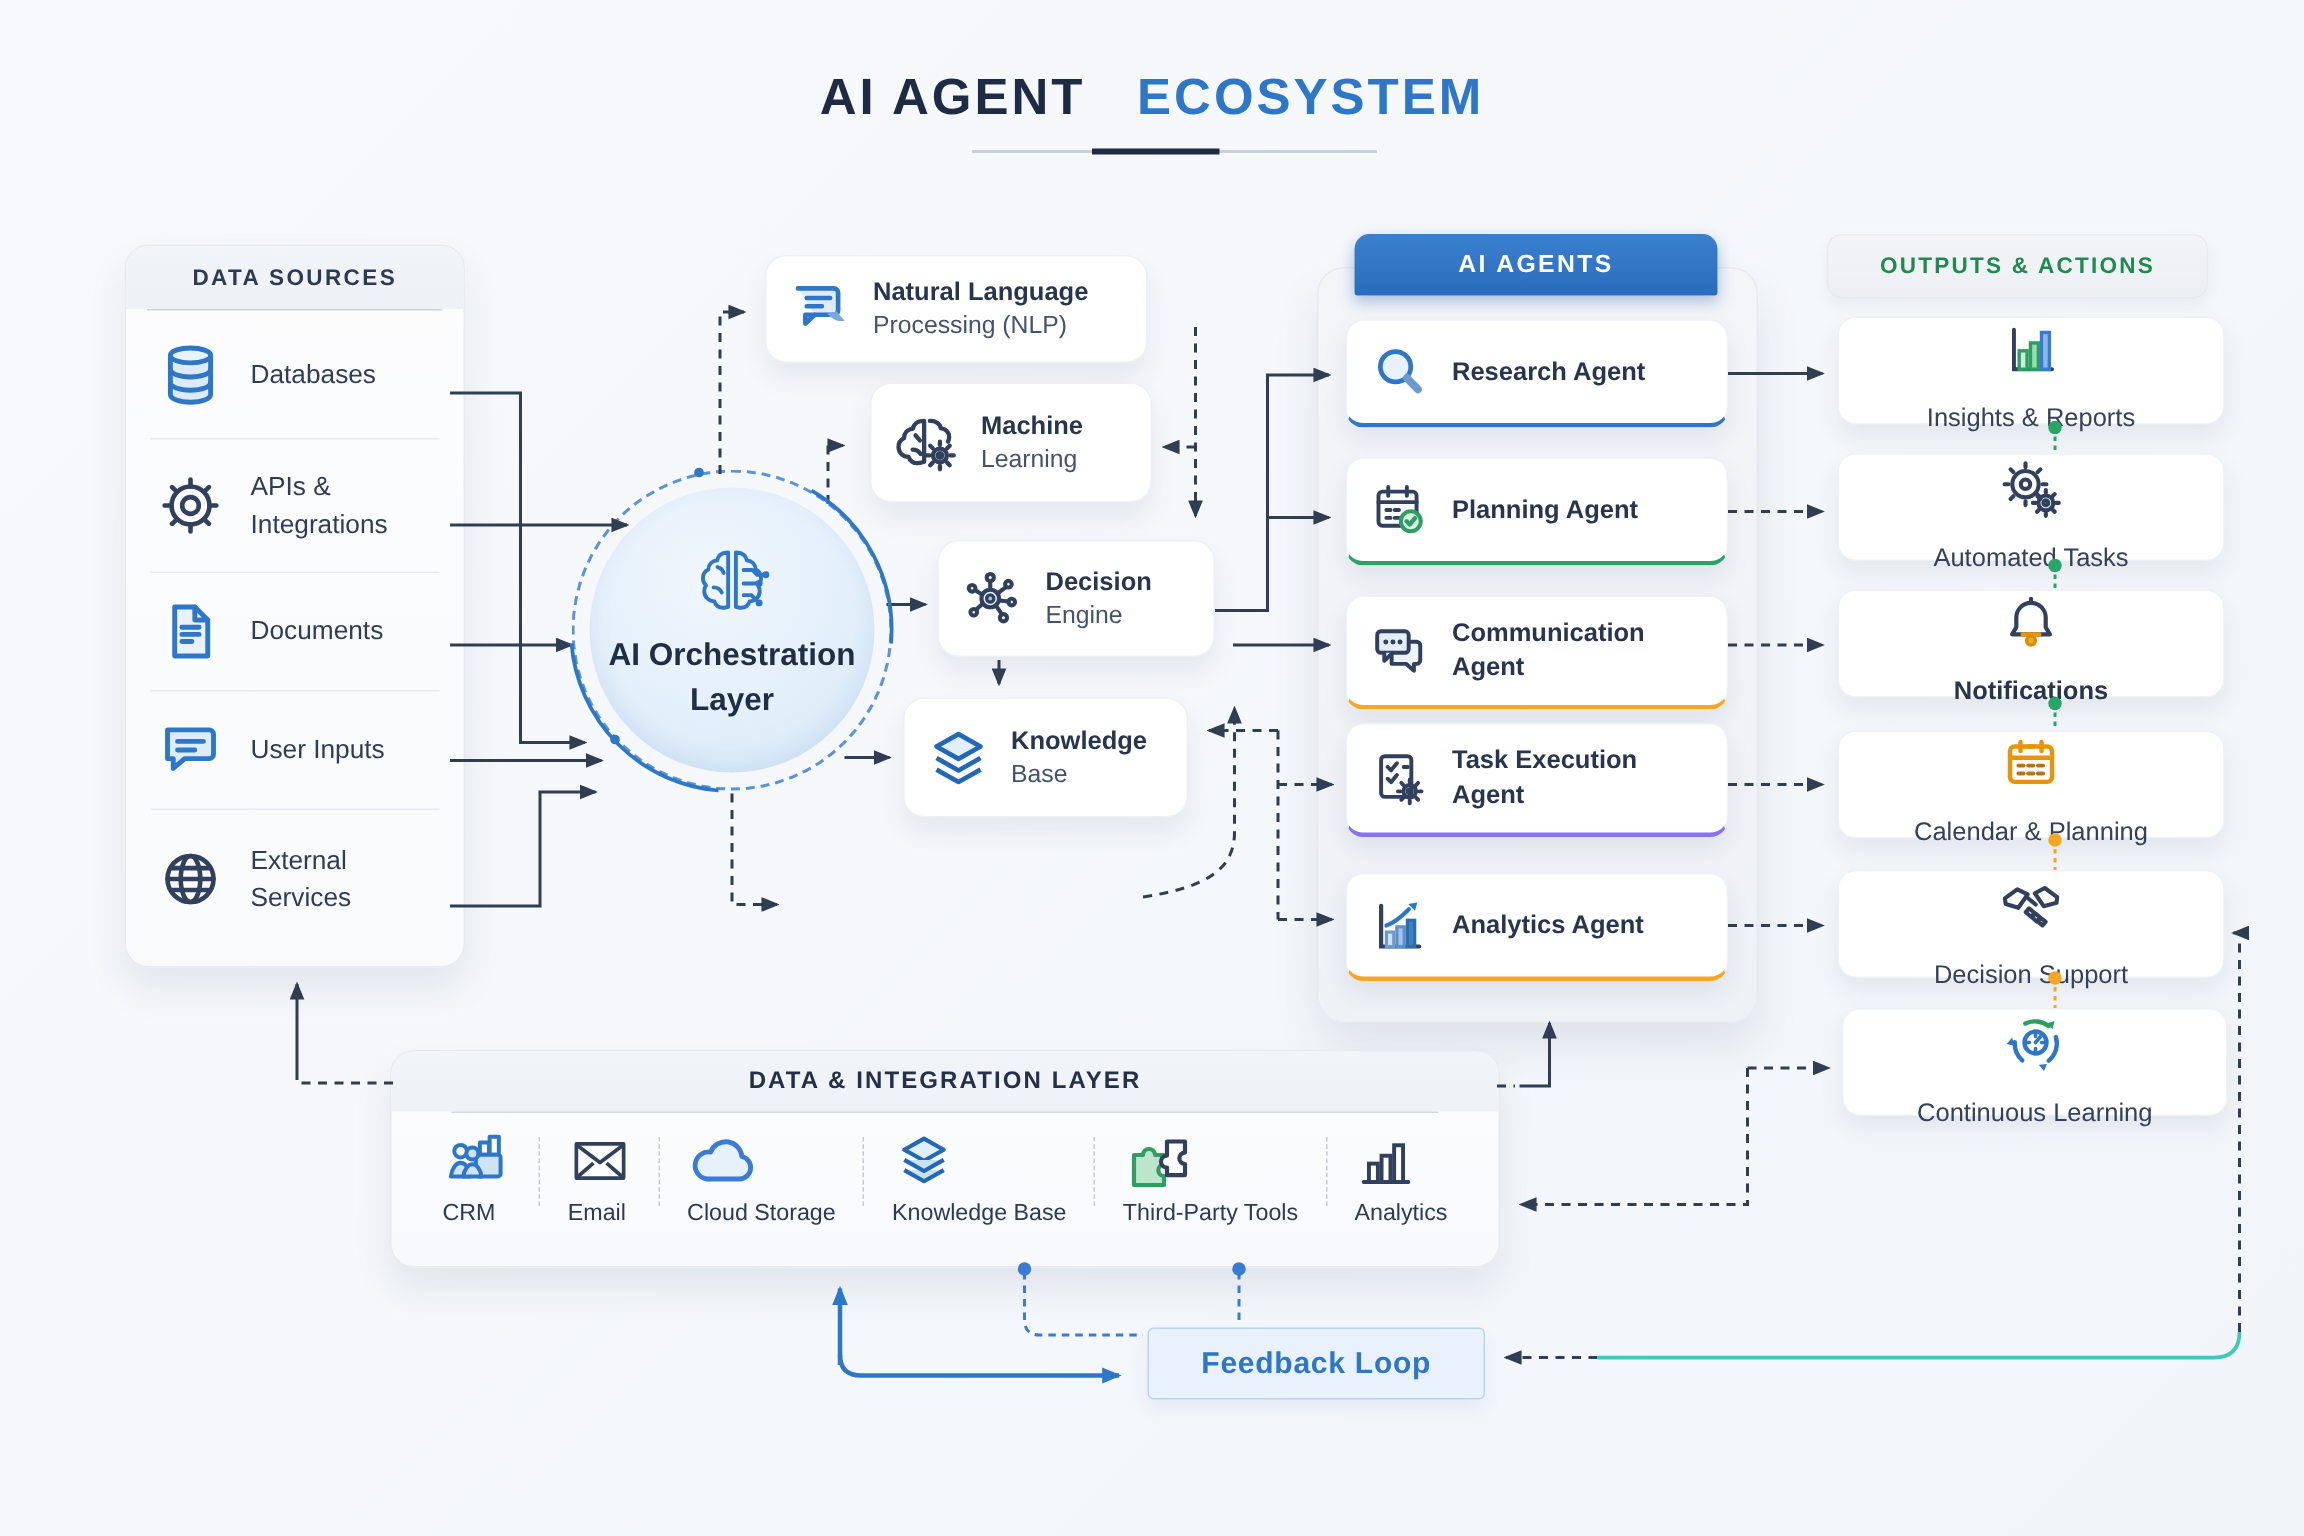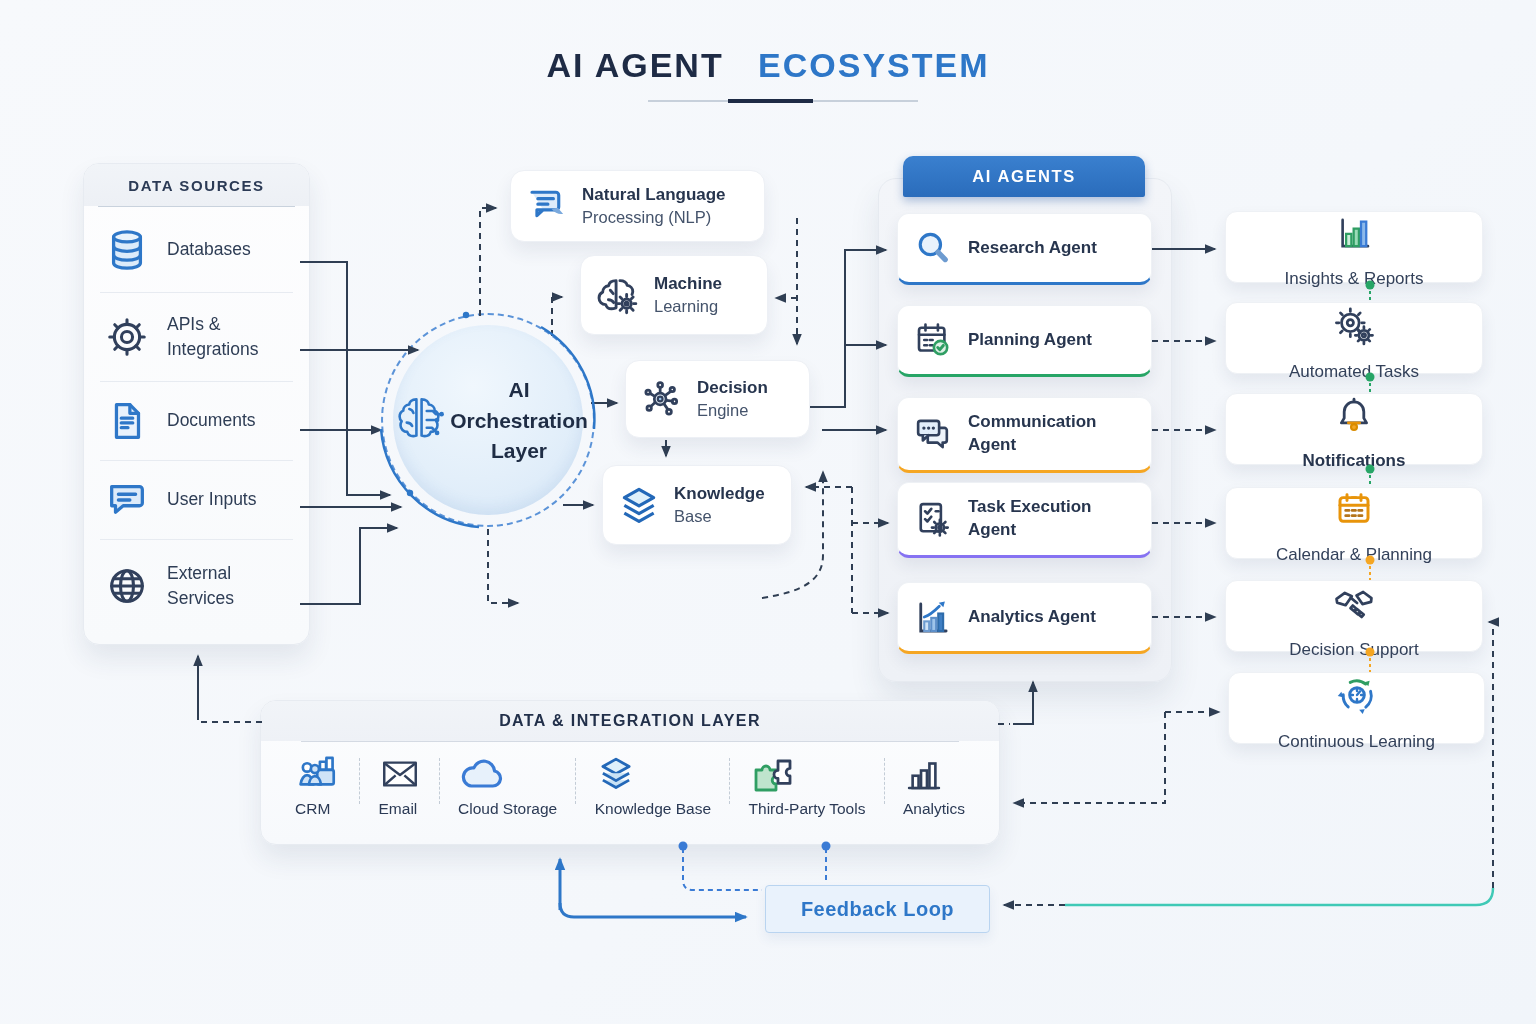--- a/index.html
+++ b/index.html
@@ -19,21 +19,21 @@
   .panel-title{font-size:15px;font-weight:700;letter-spacing:1.6px;color:#2b3a55;}
   .head-rule{height:1px;background:#c9d2dd;margin:0 14px;}
 
   
   .ds-row{display:flex;align-items:center;gap:17px;padding:0 10px 0 20px;box-sizing:border-box;}
   .ds-label{font-size:17.5px;color:#2e3d55;line-height:1.45;}
   .ds-div{height:1px;background:#e7ebf1;margin:0 16px;}
 
   
   .orb{position:absolute;left:381px;top:313px;width:214px;height:214px;border:2.5px dashed #5b93d8;border-radius:50%;box-sizing:border-box;}
-  .orb-inner{position:absolute;left:10px;top:10px;right:10px;bottom:10px;border-radius:50%;background:radial-gradient(circle at 42% 32%,#f0f7fd 0%,#e3effa 55%,#d6e7f7 100%);box-shadow:inset 0 -6px 14px rgba(70,120,190,.10);display:flex;flex-direction:row;align-items:center;justify-content:center;text-align:center;}
+  .orb-inner{position:absolute;left:10px;top:10px;right:10px;bottom:10px;border-radius:50%;background:radial-gradient(circle at 42% 32%,#f0f7fd 0%,#e3effa 55%,#d6e7f7 100%);box-shadow:inset 0 -6px 14px rgba(70,120,190,.10);display:flex;flex-direction:column;align-items:center;justify-content:center;text-align:center;}
   .orb-label{font-size:21px;font-weight:700;color:#1f2d45;line-height:1.45;margin-top:2px;}
 
   
   .node{position:absolute;background:#fff;border:1px solid #edf0f5;border-radius:14px;box-shadow:0 10px 18px rgba(35,55,90,.08);display:flex;align-items:center;gap:13px;padding:0 14px;box-sizing:border-box;}
   .nl{display:flex;flex-direction:column;line-height:1.4;}
   .t1{font-size:17px;font-weight:700;color:#27354e;}
   .t2{font-size:16.5px;font-weight:400;color:#44536b;}
 
   
   .agents-bg{position:absolute;left:878px;top:178px;width:292px;height:502px;background:linear-gradient(#f3f5f9,#eef1f6);border:1px solid #e6eaf0;border-radius:18px;box-shadow:0 16px 30px rgba(35,55,90,.10);}
@@ -265,20 +265,23 @@
         <path d="M5 4.5V20h14.5"></path>
         <rect x="7" y="14.5" width="2.8" height="5.5" fill="#cfe2f6" stroke="#6d9bd0" stroke-width="1.2"></rect>
         <rect x="11" y="12.5" width="2.8" height="7.5" fill="#9ec4ea" stroke="#5d8fc9" stroke-width="1.2"></rect>
         <rect x="15" y="10" width="2.8" height="10" fill="#3f7fc4" stroke="#2e6cab" stroke-width="1.2"></rect>
         <path d="M7 12c3-1 6-3.6 8.6-6.2" stroke="#2e77c8"></path>
         <path d="M18.8 3.2l-3.5.6 2.6 2.6z" fill="#2e77c8" stroke="none"></path>
       </svg>
     <div class="lbl">Analytics Agent</div>
   </div>
 
+  <div class="out-head">
+      <span>OUTPUTS &amp; ACTIONS</span>
+    </div>
 
   <div class="out-card" style="top:211px;">
     <svg class="ic" width="42" height="42" viewBox="0 0 24 24" fill="none" stroke="#31405c" stroke-width="1.5" stroke-linecap="round">
         <path d="M5.5 4.5V19.5H20"></path>
         <rect x="7.5" y="12.5" width="3" height="7" fill="#cdeeda" stroke="#2f9e63" stroke-width="1.3"></rect>
         <rect x="11.8" y="9.5" width="3" height="10" fill="#9adbb6" stroke="#2f9e63" stroke-width="1.3"></rect>
         <rect x="16" y="5.5" width="3" height="14" fill="#8cb9ea" stroke="#3a7bd5" stroke-width="1.3"></rect>
       </svg>
     <div class="lbl">Insights &amp; Reports</div>
   </div>

